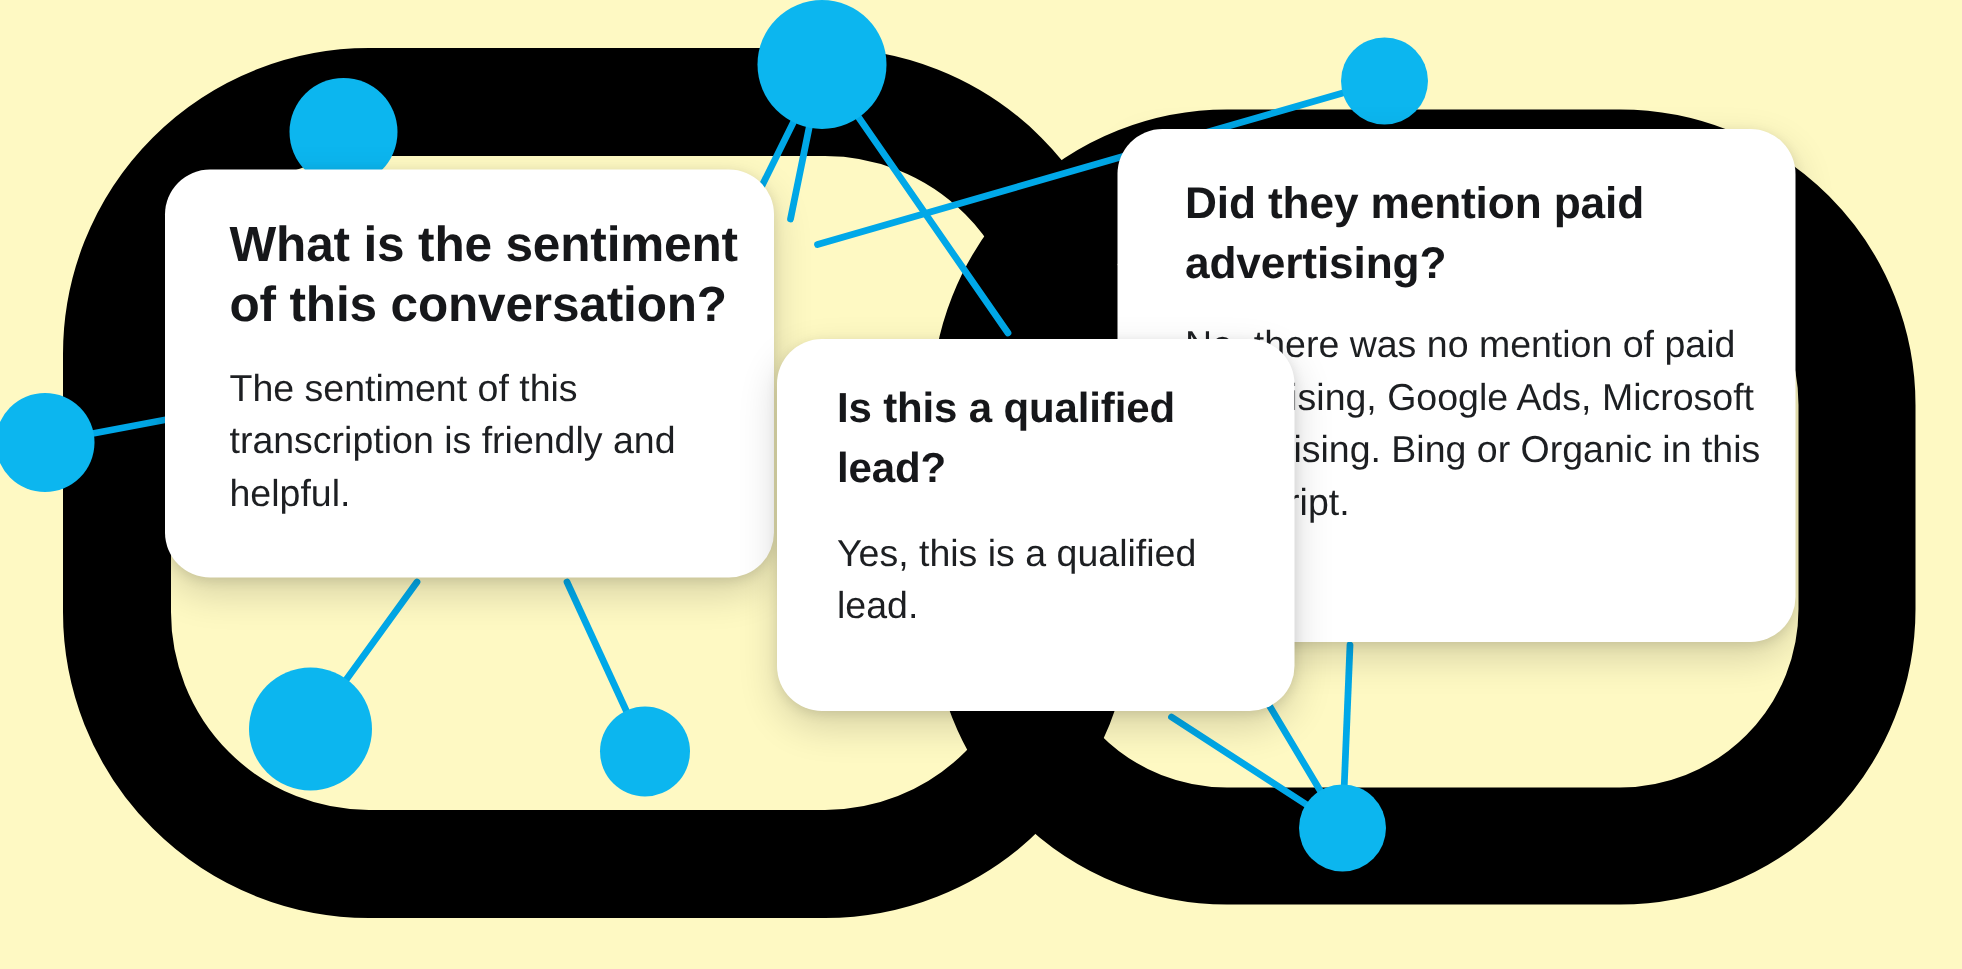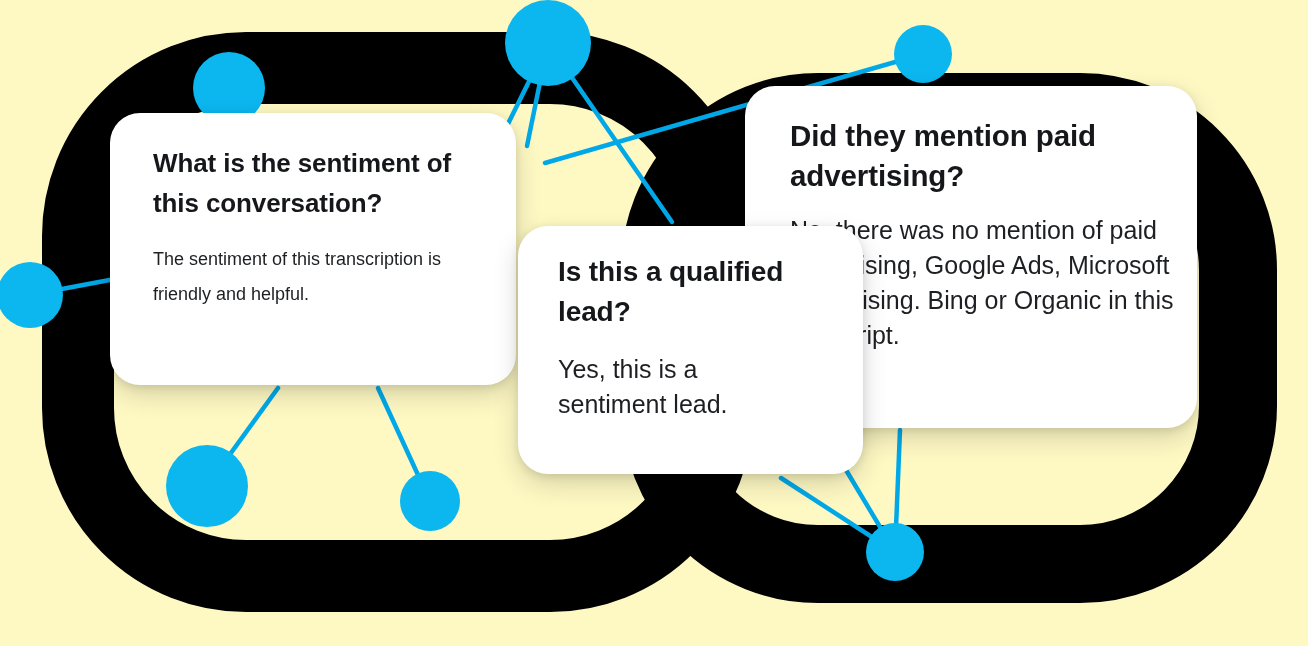--- a/index.html
+++ b/index.html
@@ -48,29 +48,29 @@
     top: 113px;
     width: 406px;
     height: 272px;
     z-index: 20;
   }
   #card-sentiment .card-title {
     position: absolute;
     left: 43px;
     top: 30px;
     width: 350px;
-    font-size: 26px;
+    font-size: 33px;
     line-height: 40px;
   }
   #card-sentiment .card-body {
     position: absolute;
     left: 43px;
     top: 129px;
     width: 330px;
-    font-size: 18px;
+    font-size: 25px;
     line-height: 35px;
   }
 
   
   #card-advertising {
     left: 745px;
     top: 86px;
     width: 452px;
     height: 342px;
     z-index: 25;
@@ -164,16 +164,16 @@
     <div class="card-body">No, there was no mention of paid advertising, Google Ads, Microsoft Advertising. Bing or Organic in this transcript.</div>
   </div>
 
   <div class="card" id="card-sentiment">
     <div class="card-title">What is the sentiment of this conversation?</div>
     <div class="card-body">The sentiment of this transcription is friendly and helpful.</div>
   </div>
 
   <div class="card" id="card-lead">
     <div class="card-title">Is this a qualified lead?</div>
-    <div class="card-body">Yes, this is a sentiment lead.</div>
+    <div class="card-body">Yes, this is a qualified lead.</div>
   </div>
 
 </div>
 
 </body></html>

